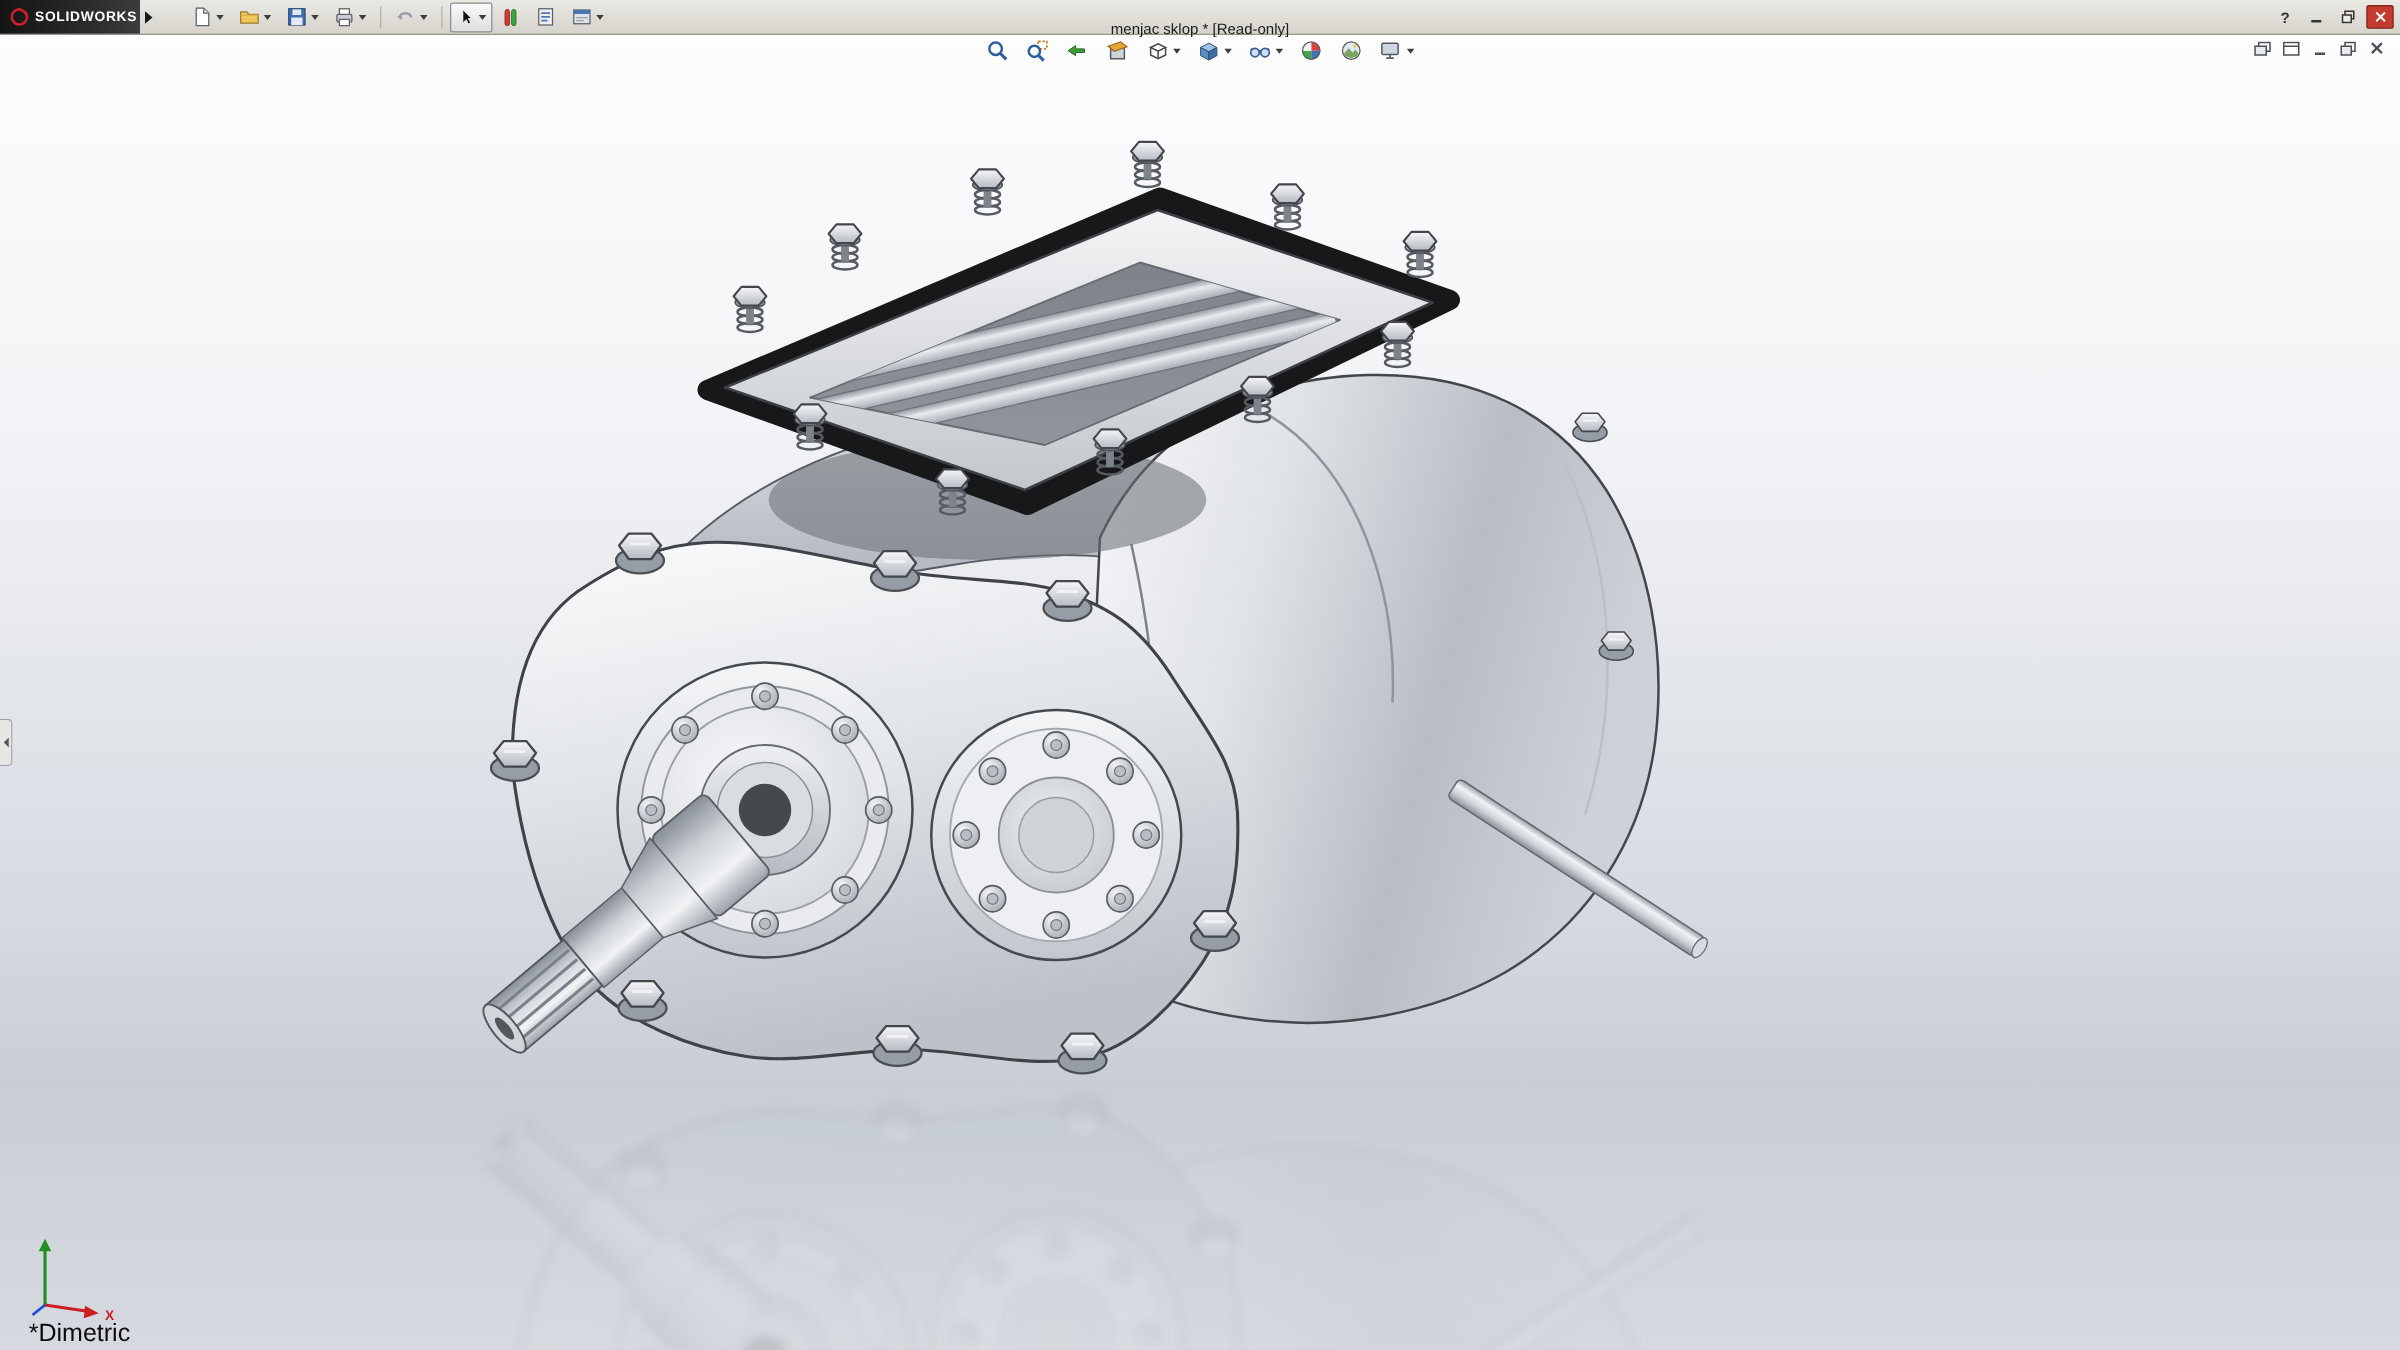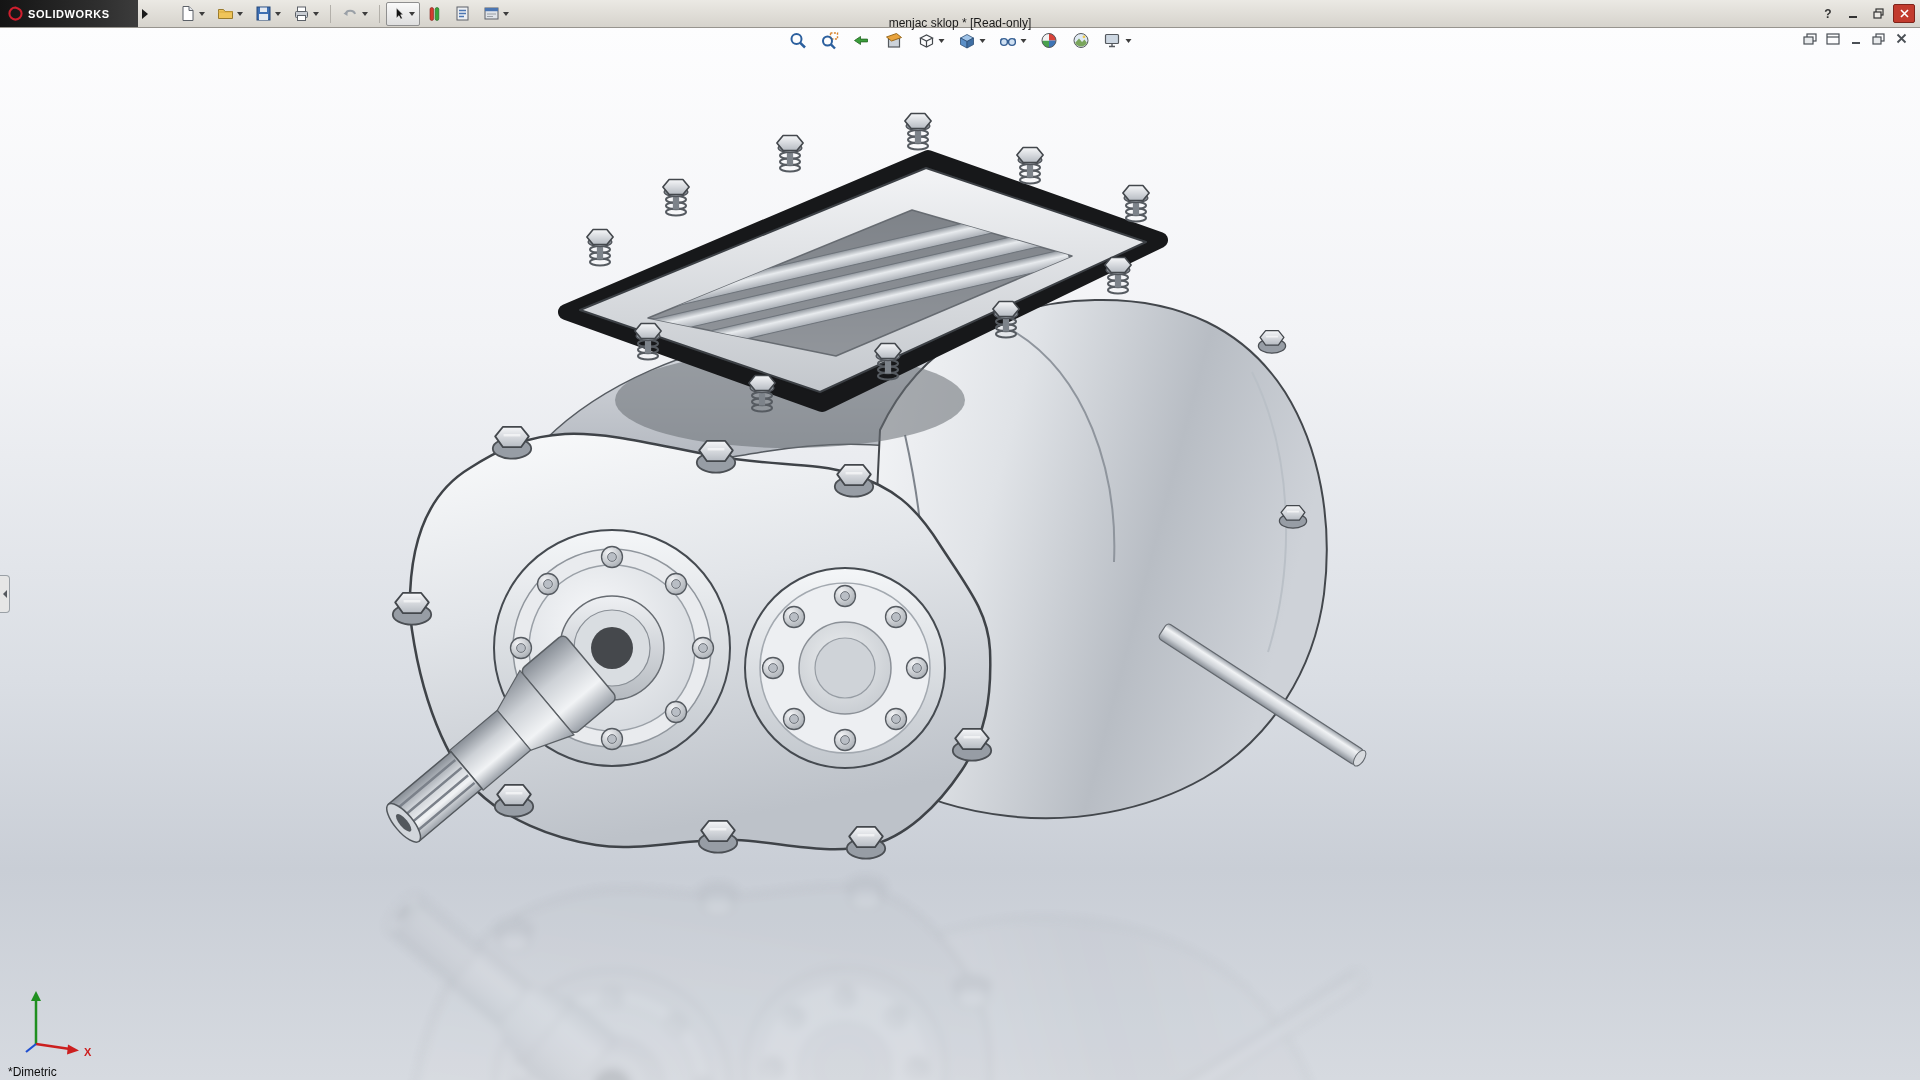--- a/index.html
+++ b/index.html
@@ -2,21 +2,21 @@
 <html><head>
 <meta charset="utf-8">
 <style>
   html,body{margin:0;padding:0;width:1920px;height:1080px;overflow:hidden;
     font-family:"Liberation Sans", sans-serif;background:#d4d1cb;}
 
   
   .titlebar{position:absolute;top:0;left:0;width:1920px;height:27px;
     background:linear-gradient(#ebe9e4,#d6d3cc);border-bottom:1px solid #97948e;
     display:flex;align-items:center;z-index:50;}
-  .logo{height:27px;width:138px;background:linear-gradient(90deg,#141414,#2e2e2e 70%,#3c3c3c);
+  .logo{height:27px;width:112px;background:linear-gradient(90deg,#141414,#2e2e2e 70%,#3c3c3c);
     display:flex;align-items:center;gap:5px;padding-left:8px;box-sizing:border-box;flex:none;}
   .brand{color:#fff;font-size:11px;font-weight:bold;letter-spacing:.6px;}
   .menu-arrow{width:0;height:0;border-top:5px solid transparent;border-bottom:5px solid transparent;
     border-left:6px solid #1a1a1a;margin-left:4px;flex:none;}
   .tb{display:flex;align-items:center;margin-left:26px;gap:2px;}
   .tb-item{display:flex;align-items:center;height:22px;padding:0 4px;border:1px solid transparent;}
   .tb-item.pressed{border:1px solid #8f8f8f;background:linear-gradient(#fafafa,#dedede);border-radius:2px;}
   .tb-sep{width:1px;height:18px;background:#b3b0aa;margin:0 4px;}
   .dd{width:0;height:0;border-left:3.5px solid transparent;border-right:3.5px solid transparent;
     border-top:4px solid #3d3d3d;margin-left:3px;}
@@ -41,21 +41,21 @@
     background:linear-gradient(#fdfdfe 0%,#f2f3f6 30%,#dadee4 62%,#c9ced6 80%,#d6dae0 100%);}
   #model-svg{position:absolute;top:0;left:0;width:100%;height:100%;}
 
   .left-tab{position:absolute;left:0;top:548px;width:9px;height:36px;background:#e6e6e6;
     border:1px solid #9aa0a6;border-left:none;border-radius:0 4px 4px 0;z-index:30;
     display:flex;align-items:center;justify-content:center;}
   .left-tab .arr{width:0;height:0;border-top:4px solid transparent;border-bottom:4px solid transparent;
     border-right:4px solid #55595e;}
 
   .triad{position:absolute;left:18px;bottom:22px;z-index:30;}
-  .view-label{position:absolute;left:8px;bottom:1px;font-size:12px;color:#0c0c0c;z-index:30;}
+  .view-label{position:absolute;left:23px;bottom:1px;font-size:20px;color:#0c0c0c;z-index:30;}
 </style>
 </head>
 <body>
 
 <div class="titlebar">
   <div class="logo">
     <svg width="15" height="15" viewBox="0 0 16 16">
       <path d="M8 1.5 A6.5 6.5 0 1 0 14.5 8 C14.5 4.2 11.5 2.6 8 1.5 Z" fill="none" stroke="#cf1f2e" stroke-width="2.2"></path>
     </svg>
     <span class="brand">SOLIDWORKS</span>

